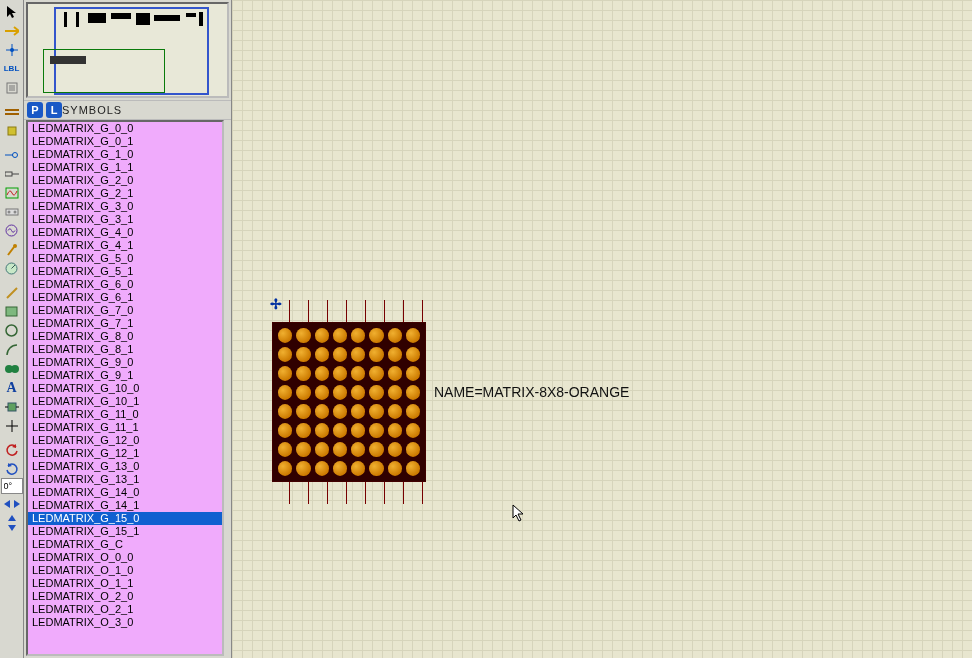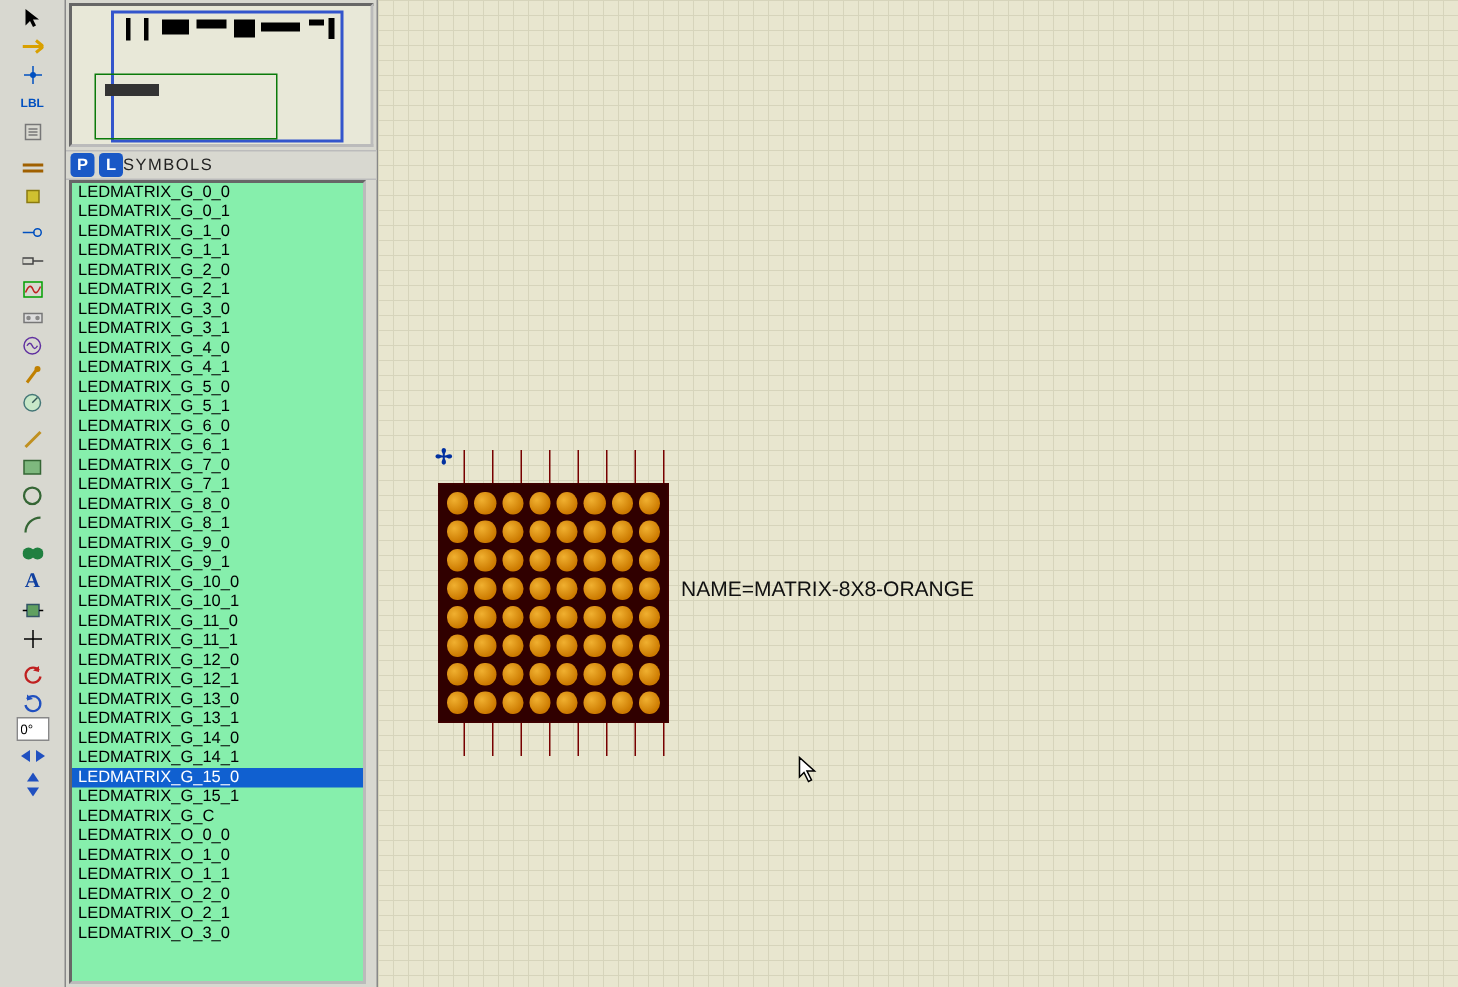--- a/index.html
+++ b/index.html
@@ -8,21 +8,21 @@
     font-size: 11px;
     width: 972px;
     height: 658px;
     overflow: hidden;
     display: flex;
     background: #c0c0c0;
     user-select: none;
   }
   
   .toolbar {
-    width: 44px;
+    width: 24px;
     background: #d8d8d0;
     border-right: 1px solid #888;
     display: flex;
     flex-direction: column;
     align-items: center;
     padding: 2px 0;
   }
   .tool-btn {
     width: 22px;
     height: 19px;
@@ -78,21 +78,21 @@
   }
   .badge {
     width:16px; height:16px; margin-left:3px; border-radius:3px; display:flex;align-items:center;justify-content:center;
     color:#fff; font-weight:bold; font-size:11px;
   }
   .badge.p { background:#1958c6; }
   .badge.l { background:#1958c6; }
   .sym-title { flex:1; text-align:left; font-size:11px; letter-spacing:1px; color:#222; }
   .sym-list {
     flex:1;
-    background:#86efac;
+    background:#f0abfc;
     border:2px inset #bbb;
     margin:0 7px 2px 2px;
     overflow-y: scroll;
     font-size: 11px;
   }
   .sym-list::-webkit-scrollbar { width:16px; background:#d8d8d0; }
   .sym-list::-webkit-scrollbar-thumb { background:#b0b0a8; border:1px solid #888; }
   .sym-item {
     padding: 0 4px;
     line-height: 13px;

